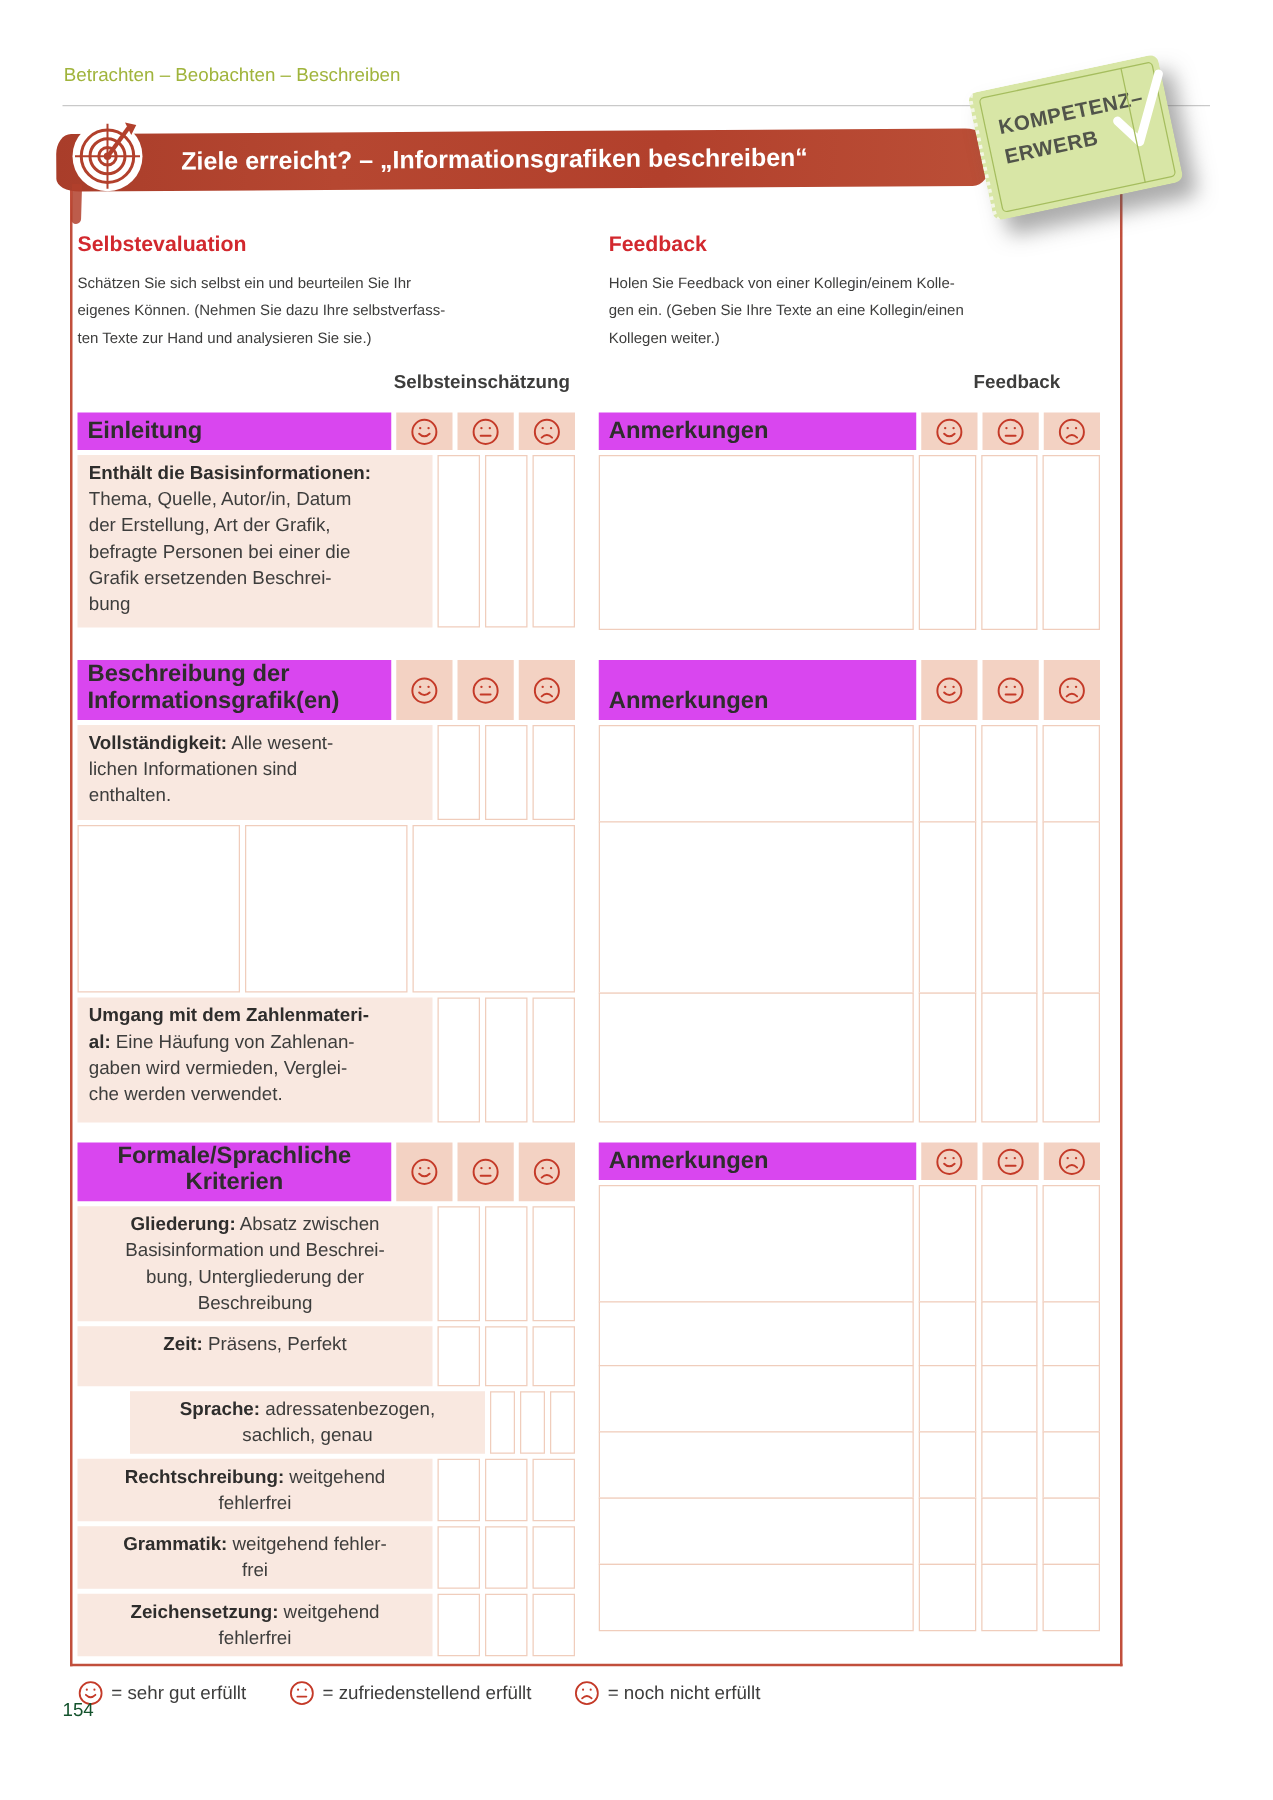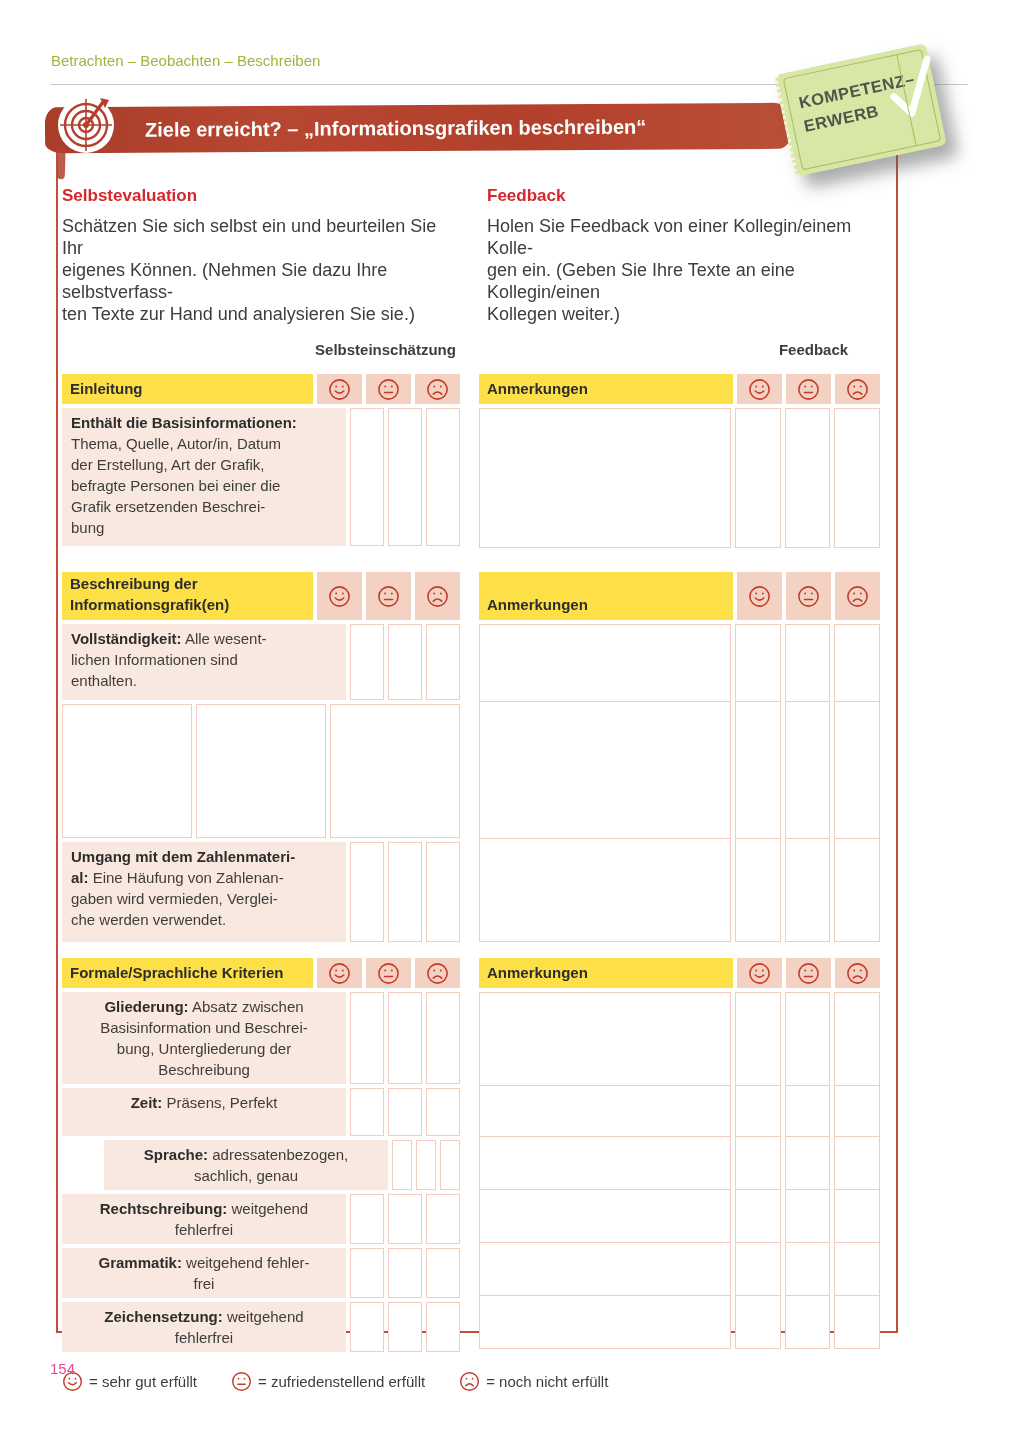--- a/index.html
+++ b/index.html
@@ -21,43 +21,43 @@
           border-left:3px dotted #f3f6e4;}
   .ticket::before{content:"";position:absolute;inset:5px;border:1px solid #a5bd5e;border-radius:4px;}
   .ticket::after{content:"";position:absolute;right:30px;top:5px;bottom:5px;width:1px;background:#a5bd5e;}
   .ticket-text{position:absolute;left:16px;top:20px;font-weight:bold;font-size:16.5px;
           letter-spacing:.5px;color:#51544a;line-height:24px;}
   .ticket-check{position:absolute;right:-4px;top:8px;}
   .content{position:absolute;left:62px;top:166px;width:826px;}
   .cols{display:flex;gap:27px;margin-top:20px;}
   .col{width:398px;}  .col.r{width:401px;}
   .intro-h{font-size:17px;font-weight:bold;color:#d2282e;margin:0 0 9px 0;}
-  .intro-p{font-size:18px;line-height:22px;margin:0;white-space:pre-line;}
+  .intro-p{font-size:12px;line-height:22px;margin:0;white-space:pre-line;}
   .col-label{margin-top:16px;font-weight:bold;font-size:15px;text-align:center;}
   .col-label.l{margin-left:249px;width:149px;}
   .col-label.r{margin-left:252px;width:149px;}
   .section{display:flex;gap:19px;margin-top:24px;}
   .section:nth-child(1){margin-top:16px;}
   .section:nth-child(3){margin-top:16px;text-align:center;}
   .tbl{width:398px;}  .tbl.right{width:401px;}
   .hrow{display:flex;gap:4px;}
-  .hlbl{flex:1;background:#fde047;font-weight:bold;font-size:15px;line-height:21px;
+  .hlbl{flex:1;background:#d946ef;font-weight:bold;font-size:19px;line-height:21px;
         padding:0 8px 5px 8px;display:flex;align-items:flex-end;white-space:pre-line;color:#2e2d2c;}
   .hsm{width:45px;background:#f3d2c3;display:flex;align-items:center;justify-content:center;}
   .lrow{display:flex;gap:4px;margin-top:4px;}
   .txt{width:284px;box-sizing:border-box;background:#f9e8e0;padding:4px 9px;
        font-size:15px;line-height:21px;white-space:pre-line;}
   .txt strong{color:#2e2d2c;}
   .bk{flex:1;background:#fff;border:1px solid #f0cdbc;}
   .rbody{margin-top:4px;}
   .rrow{display:flex;gap:4px;}
   .note{width:252px;box-sizing:border-box;background:#fff;border:1px solid #f0cdbc;}
   .legend{display:flex;gap:34px;align-items:center;margin-top:14px;margin-left:0;height:30px;}
   .legend-item{display:flex;align-items:center;gap:6px;font-size:15px;}
-  .page-number{position:absolute;left:50px;top:1360px;font-size:15px;color:#ec4899;}
+  .page-number{position:absolute;left:50px;top:1360px;font-size:15px;color:#14532d;}
 </style>
 </head>
 <body>
 
 <div class="page">
 
   <div class="breadcrumb">Betrachten – Beobachten – Beschreiben</div>
   <div class="top-rule"></div>
 
   <div class="frame"></div>

